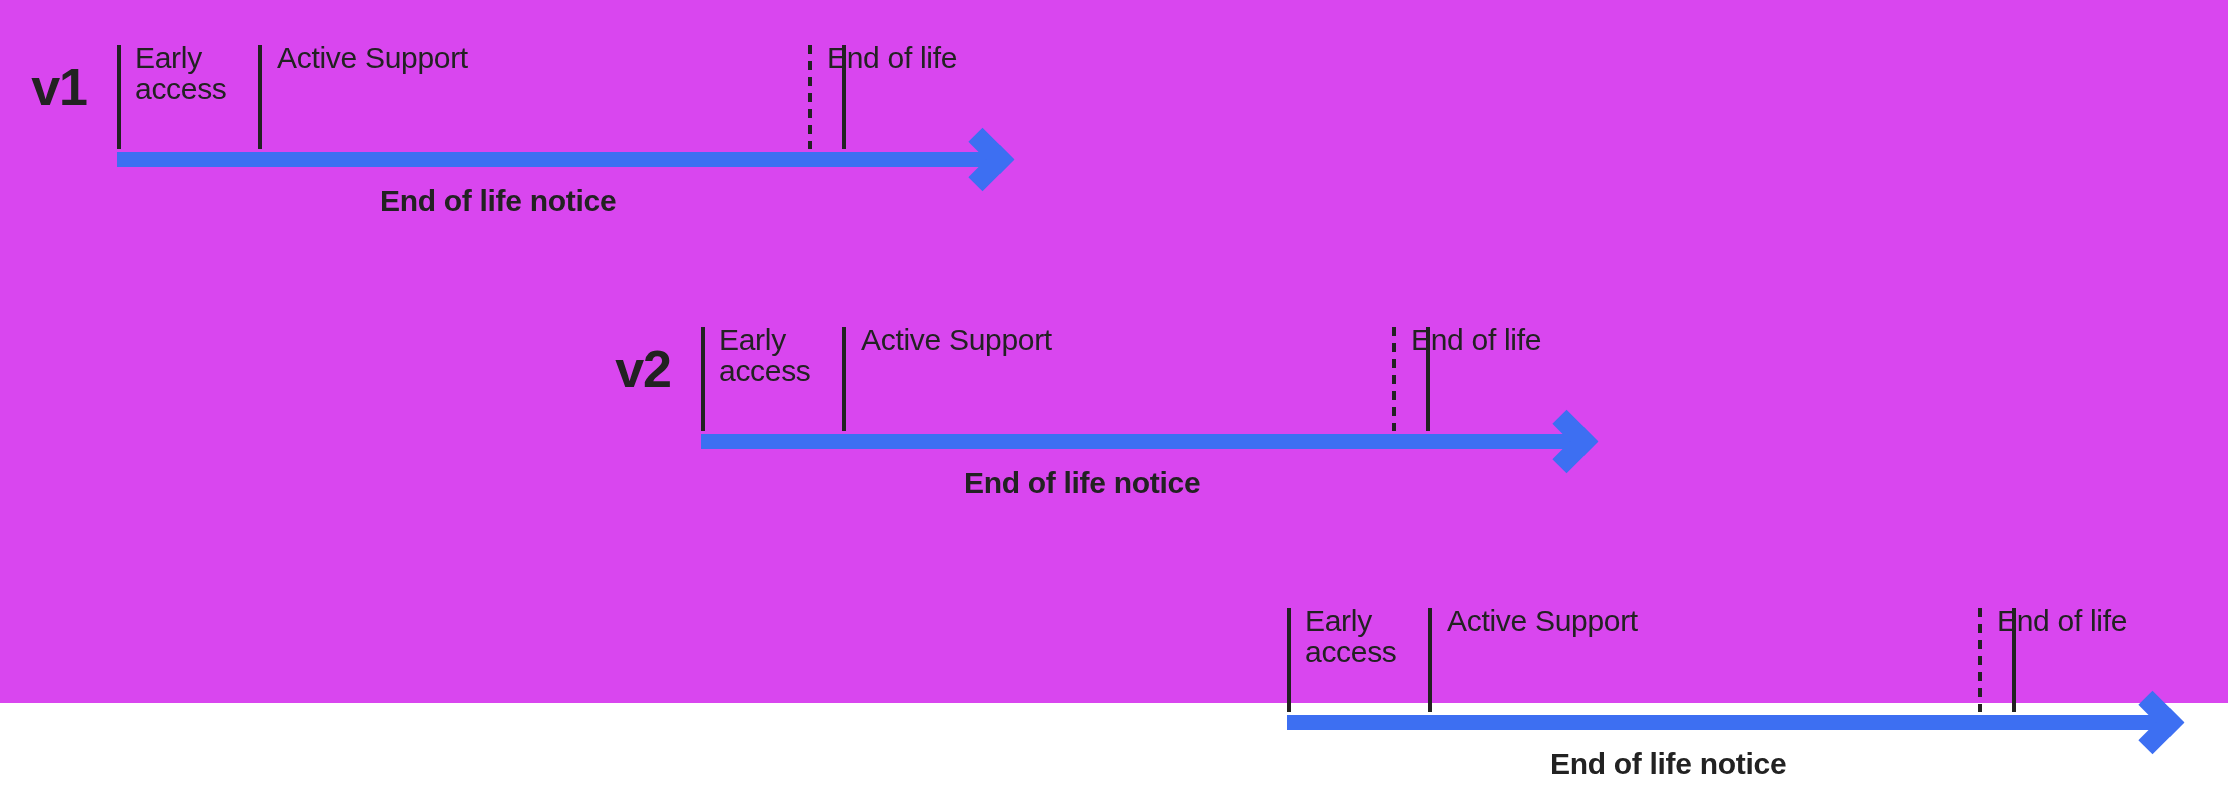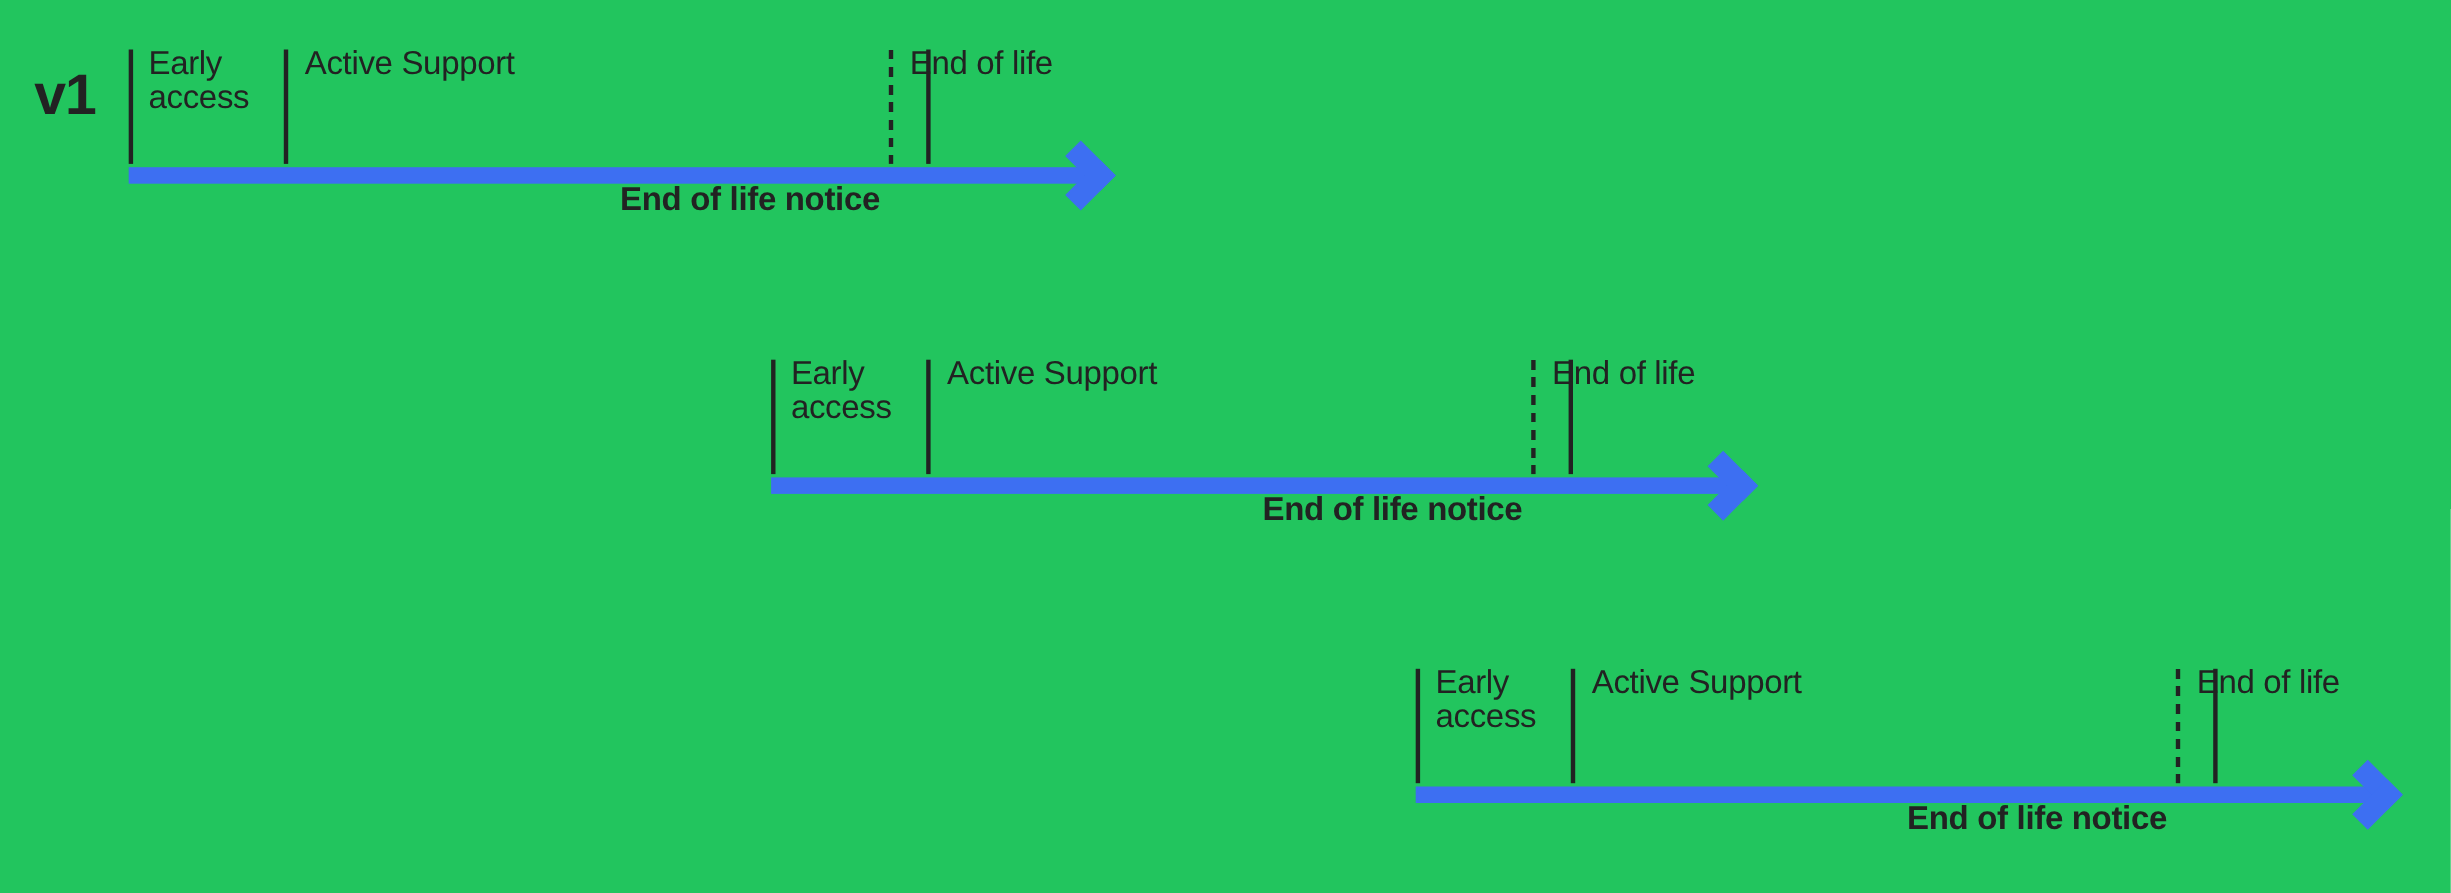--- a/index.html
+++ b/index.html
@@ -6,21 +6,21 @@
     --blue:#3D6FF2;
     --ink:#222222;
   }
   html,body{margin:0;padding:0;}
   body{
     width:2228px;height:812px;
     background:#ffffff;
     font-family:"Liberation Sans","DejaVu Sans",sans-serif;
     overflow:hidden;
   }
-  .canvas{position:relative;width:2228px;height:812px;background:#22c55e;}
+  .canvas{position:relative;width:2228px;height:703px;background:#d946ef;}
 
   .row{position:absolute;width:1140px;height:215px;}
   .row1{left:117px;top:45px;}
   .row2{left:701px;top:327px;}
   .row3{left:1287px;top:608px;}
 
   .vlabel{
     position:absolute;left:-230px;top:16px;width:200px;
     text-align:right;
     font-size:52px;font-weight:700;line-height:52px;
@@ -56,22 +56,21 @@
   }
   .chevron{
     position:absolute;left:843px;top:92px;
     width:45px;height:45px;box-sizing:border-box;
     border-top:20px solid var(--blue);
     border-right:20px solid var(--blue);
     transform:rotate(45deg);
   }
 
   .notice{
-    position:absolute;left:263px;top:121px;width:420px;
-    text-align:right;
+    position:absolute;left:263px;top:140px;width:420px;
     font-size:30px;font-weight:700;line-height:31px;
     color:var(--ink);letter-spacing:-0.3px;
     white-space:nowrap;
   }
 </style>
 </head>
 <body>
 
 <div class="canvas">
 
@@ -83,20 +82,21 @@
     <div class="phase-label active">Active Support</div>
     <div class="dashed"></div>
     <div class="tick t3"></div>
     <div class="phase-label eol">End of life</div>
     <div class="shaft"></div>
     <div class="chevron"></div>
     <div class="notice">End of life notice</div>
   </div>
 
   <div class="row row2">
+    <div class="vlabel">v2</div>
     <div class="tick t1"></div>
     <div class="phase-label early">Early access</div>
     <div class="tick t2"></div>
     <div class="phase-label active">Active Support</div>
     <div class="dashed"></div>
     <div class="tick t3"></div>
     <div class="phase-label eol">End of life</div>
     <div class="shaft"></div>
     <div class="chevron"></div>
     <div class="notice">End of life notice</div>

